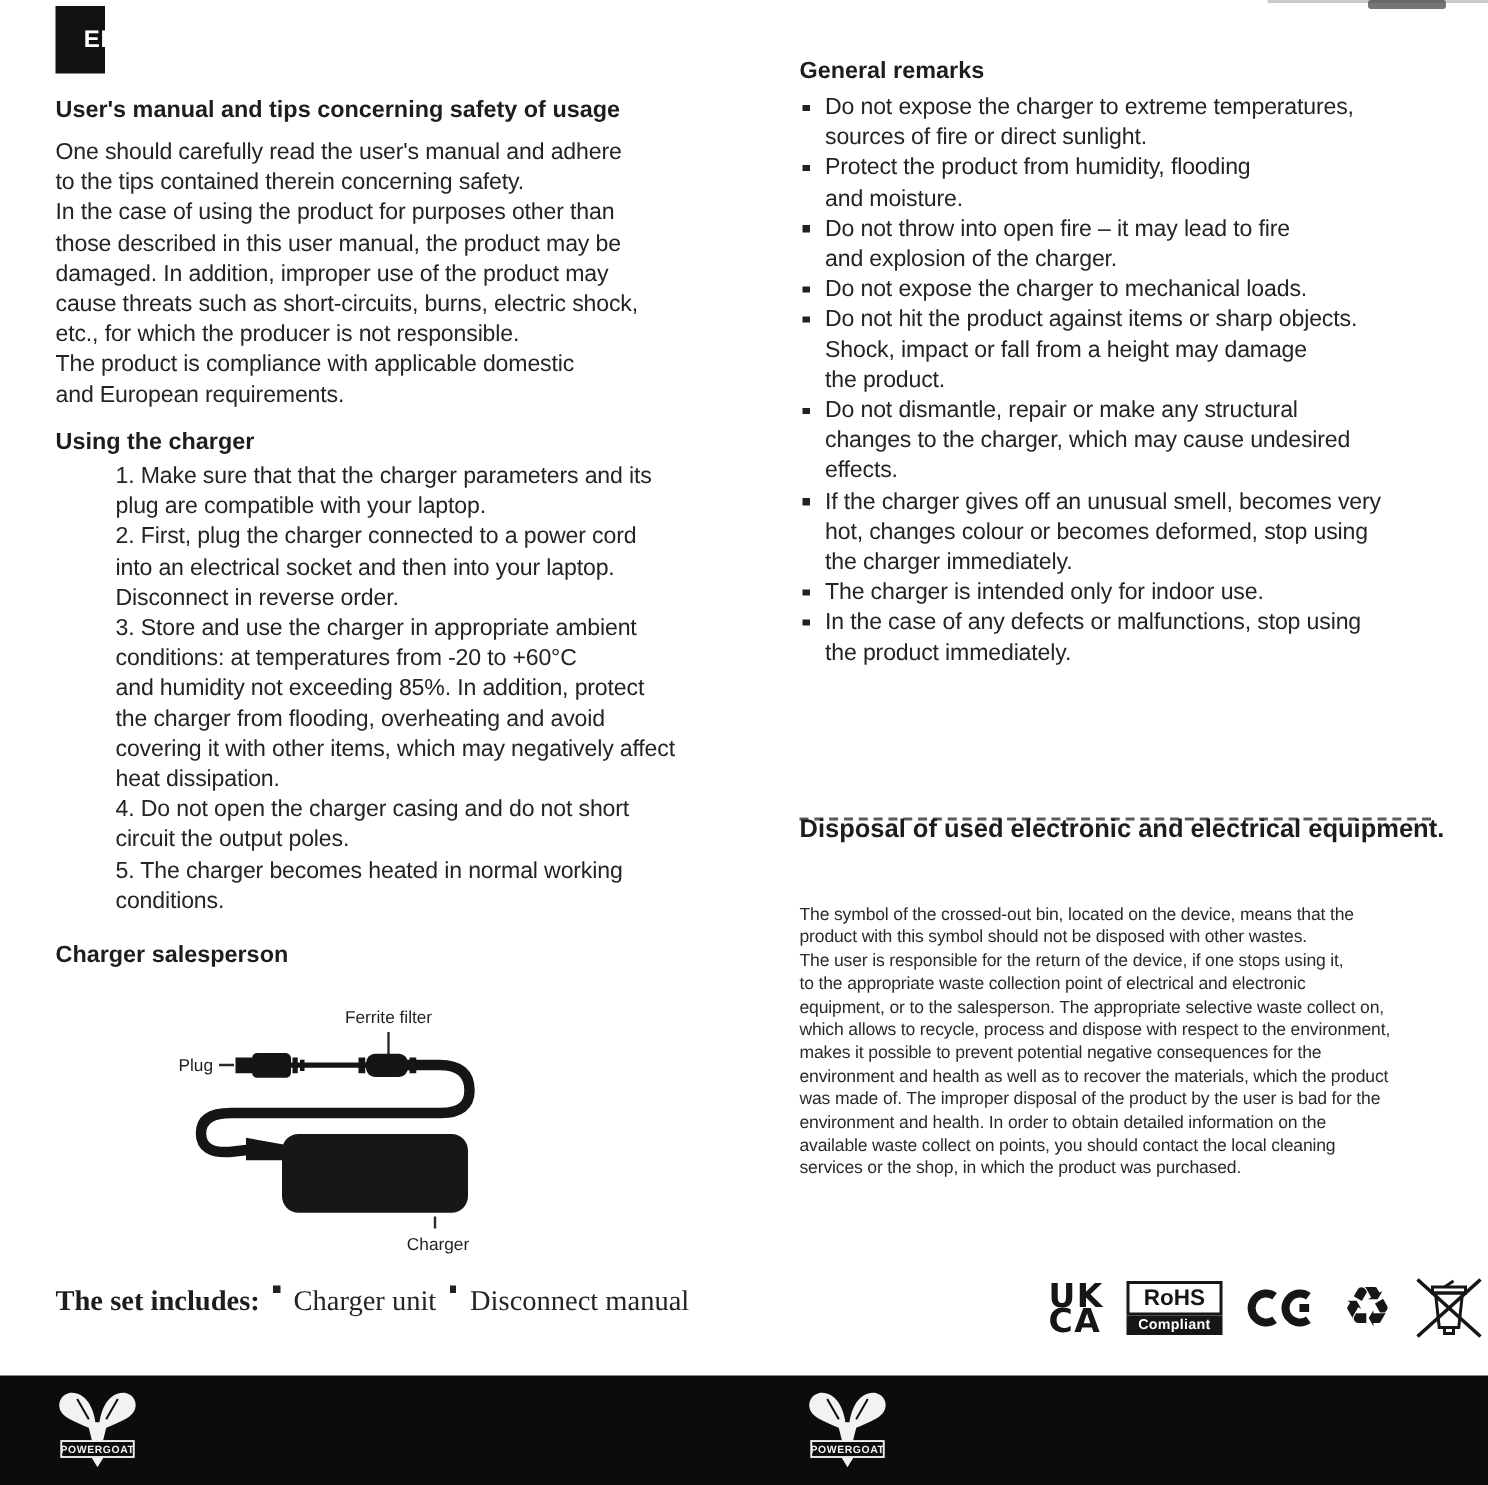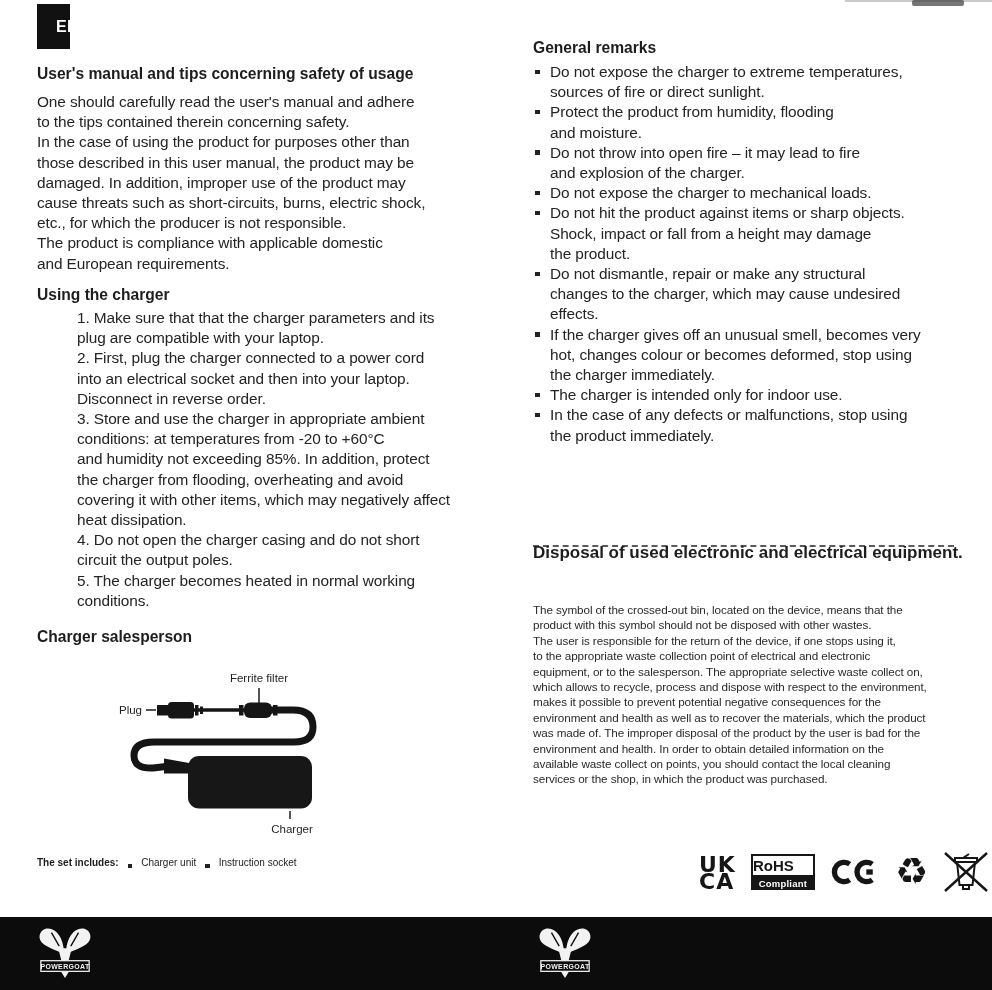--- a/index.html
+++ b/index.html
@@ -19,33 +19,33 @@
   ul.remarks li { position:relative; padding-left:17px; font-size:15.4px; line-height:20.2px;
     color:#242424; white-space:pre-line; letter-spacing:-0.1px; }
   ul.remarks li::before { content:""; position:absolute; left:2px; top:7.5px; width:4.5px; height:4.5px; background:#222; }
 
   .divider { position:absolute; left:533px; top:545px; width:421px; border-top:2px dashed #5a5a5a; }
 
   .disposal-head { position:absolute; left:533px; top:543px; font-size:17px; font-weight:700; color:#1d1d1d; white-space:nowrap; }
   .disposal-body { position:absolute; left:533px; top:582px; width:452px; font-size:11.7px;
     line-height:15.4px; color:#2a2a2a; white-space:pre-line; letter-spacing:-0.1px;margin-top:20px; }
 
-  .set-row { position:absolute; left:37px; top:857px; display:flex; align-items:flex-end; gap:9px;
-    font-size:10px; color:#242424; }
+  .set-row { position:absolute; left:37px; top:857px; display:flex; align-items:flex-start; gap:9px;
+    font-size:19px; color:#242424;font-family:Liberation Serif, serif; }
   .set-row .lbl { font-weight:700; color:#1d1d1d; }
   .sq { width:4.5px; height:4.5px; background:#222; display:inline-block; }
 
   .diagram { position:absolute; left:37px; top:660px; }
 
   .certs { position:absolute; left:699px; top:849px; display:flex; align-items:center; gap:15px; }
   .ukca { display:flex; flex-direction:column; font-weight:800; font-size:22px; line-height:16.5px;
     color:#161616; letter-spacing:1px; font-family:"DejaVu Sans","Liberation Sans",sans-serif; padding-top:3px; }
   .rohs { width:64px; }
   .rohs-top { border:2.5px solid #161616; background:#fff; color:#161616; font-weight:700;
-    font-size:15px; line-height:19px; }
+    font-size:15px; text-align:center; line-height:19px; }
   .rohs-bot { background:#161616; color:#fff; font-size:9.5px; text-align:center; line-height:13px;
     font-weight:600; letter-spacing:.2px; }
   .recycle { font-size:37px; line-height:38px; color:#161616; font-family:"DejaVu Sans",sans-serif; }
 
   .footer-bar { position:absolute; left:0; top:917px; width:992px; height:73px; background:#0c0c0c; }
   .brand-logo { position:absolute; top:7px; width:58px; height:56px; }
   .brand-logo.first { left:36px; }
   .brand-logo.second { left:536px; }
 
   .artifact-a { position:absolute; left:912px; top:0; width:52px; height:6px; background:#484848; opacity:.75; border-radius:2px; }
@@ -119,21 +119,21 @@
     <polygon points="127,98.5 152,103 152,113.5 127,113.5" fill="#151515"></polygon>
 
     <rect x="151" y="96" width="124" height="52.5" rx="11" fill="#171717"></rect>
   </svg>
 
   <div class="set-row">
     <span class="lbl">The set includes:</span>
     <span class="sq"></span>
     <span>Charger unit</span>
     <span class="sq"></span>
-    <span>Instruction socket</span>
+    <span>Disconnect manual</span>
   </div>
 
   <h2 class="sec" style="left:533px; top:39px;">General remarks</h2>
 
   <ul class="remarks">
     <li>Do not expose the charger to extreme temperatures,
 sources of fire or direct sunlight.</li>
     <li>Protect the product from humidity, flooding
 and moisture.</li>
     <li>Do not throw into open fire – it may lead to fire

